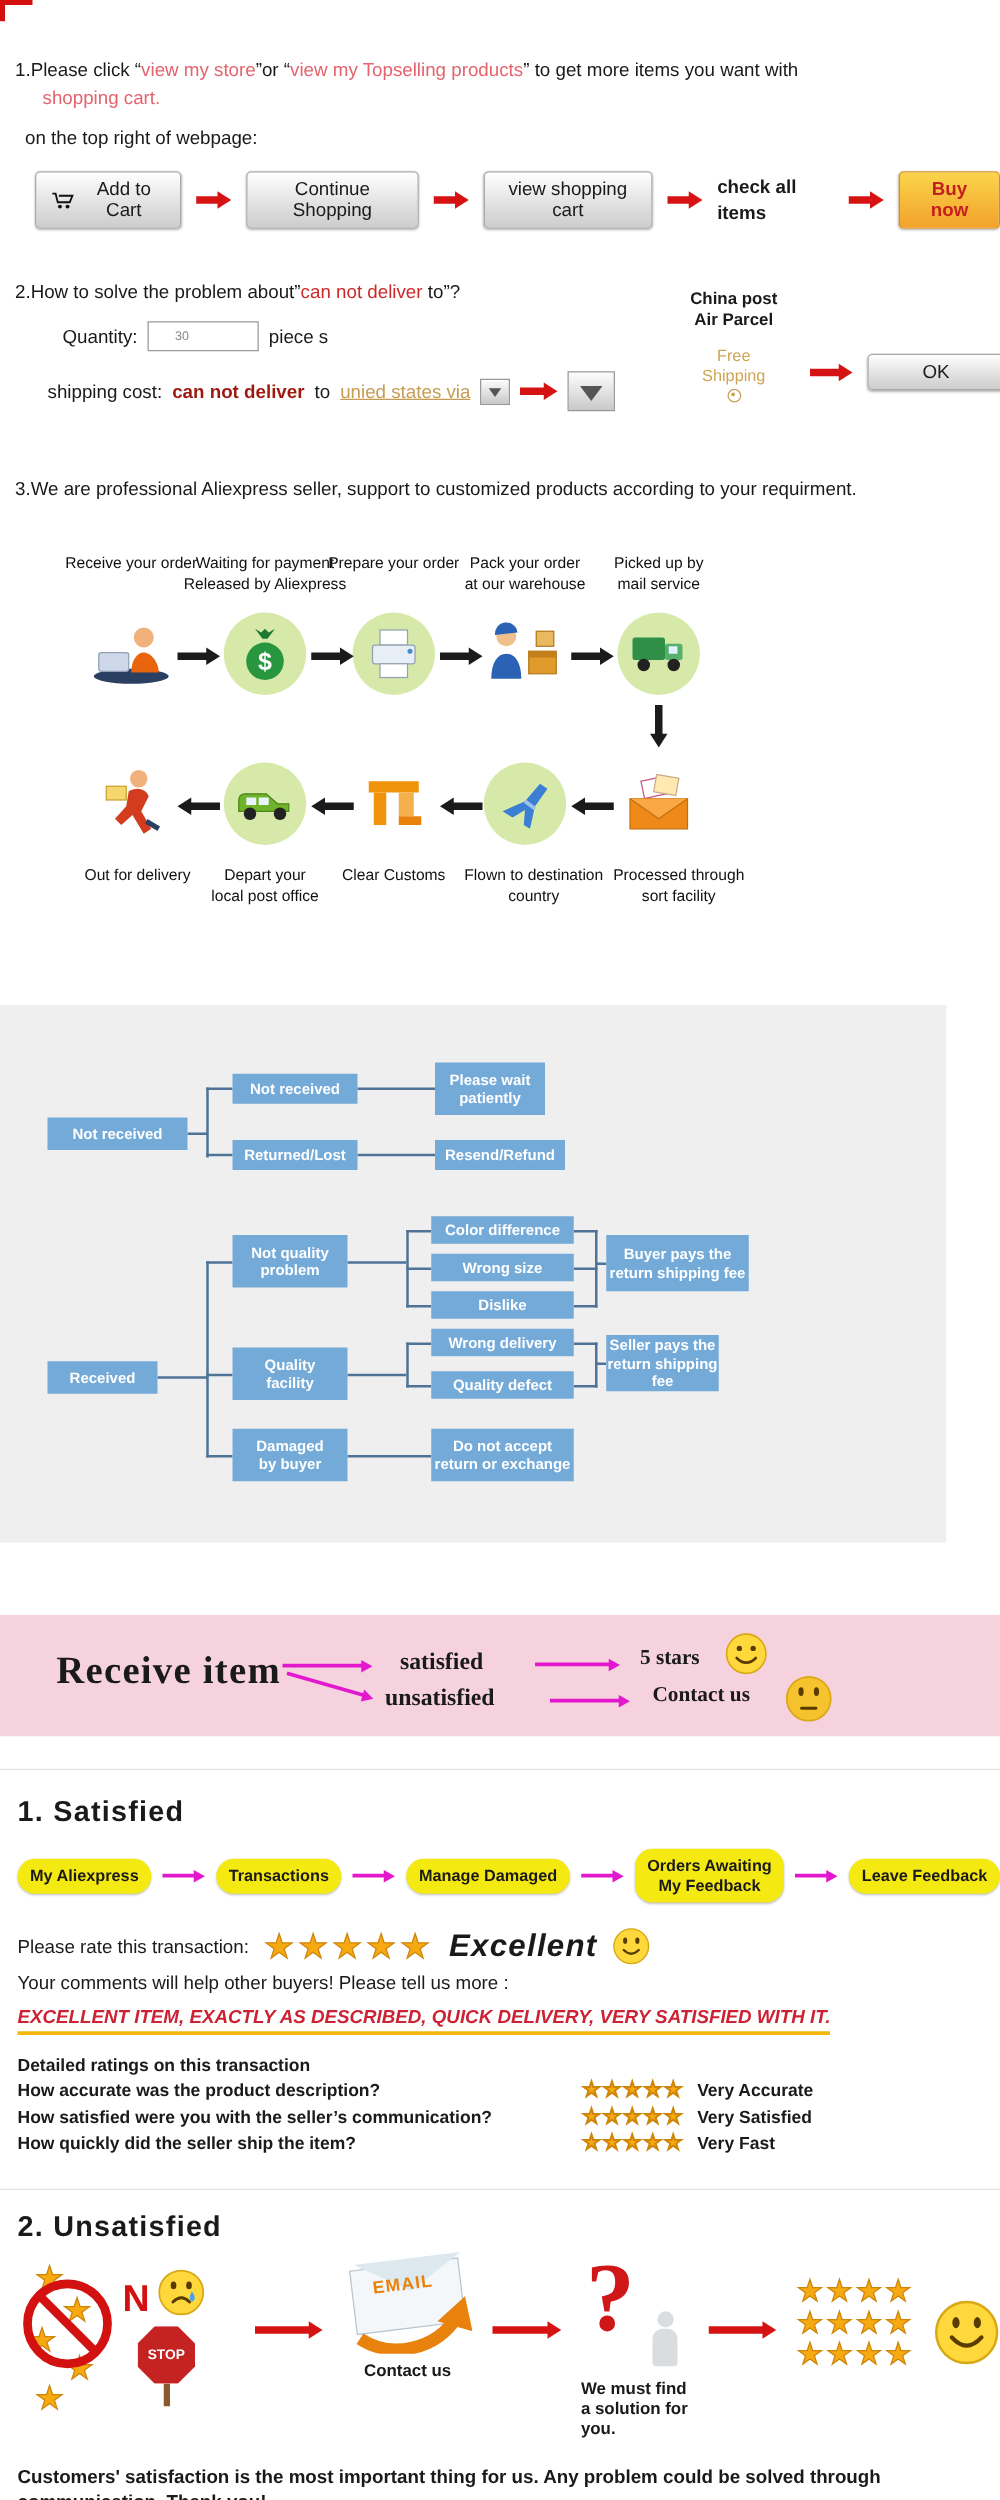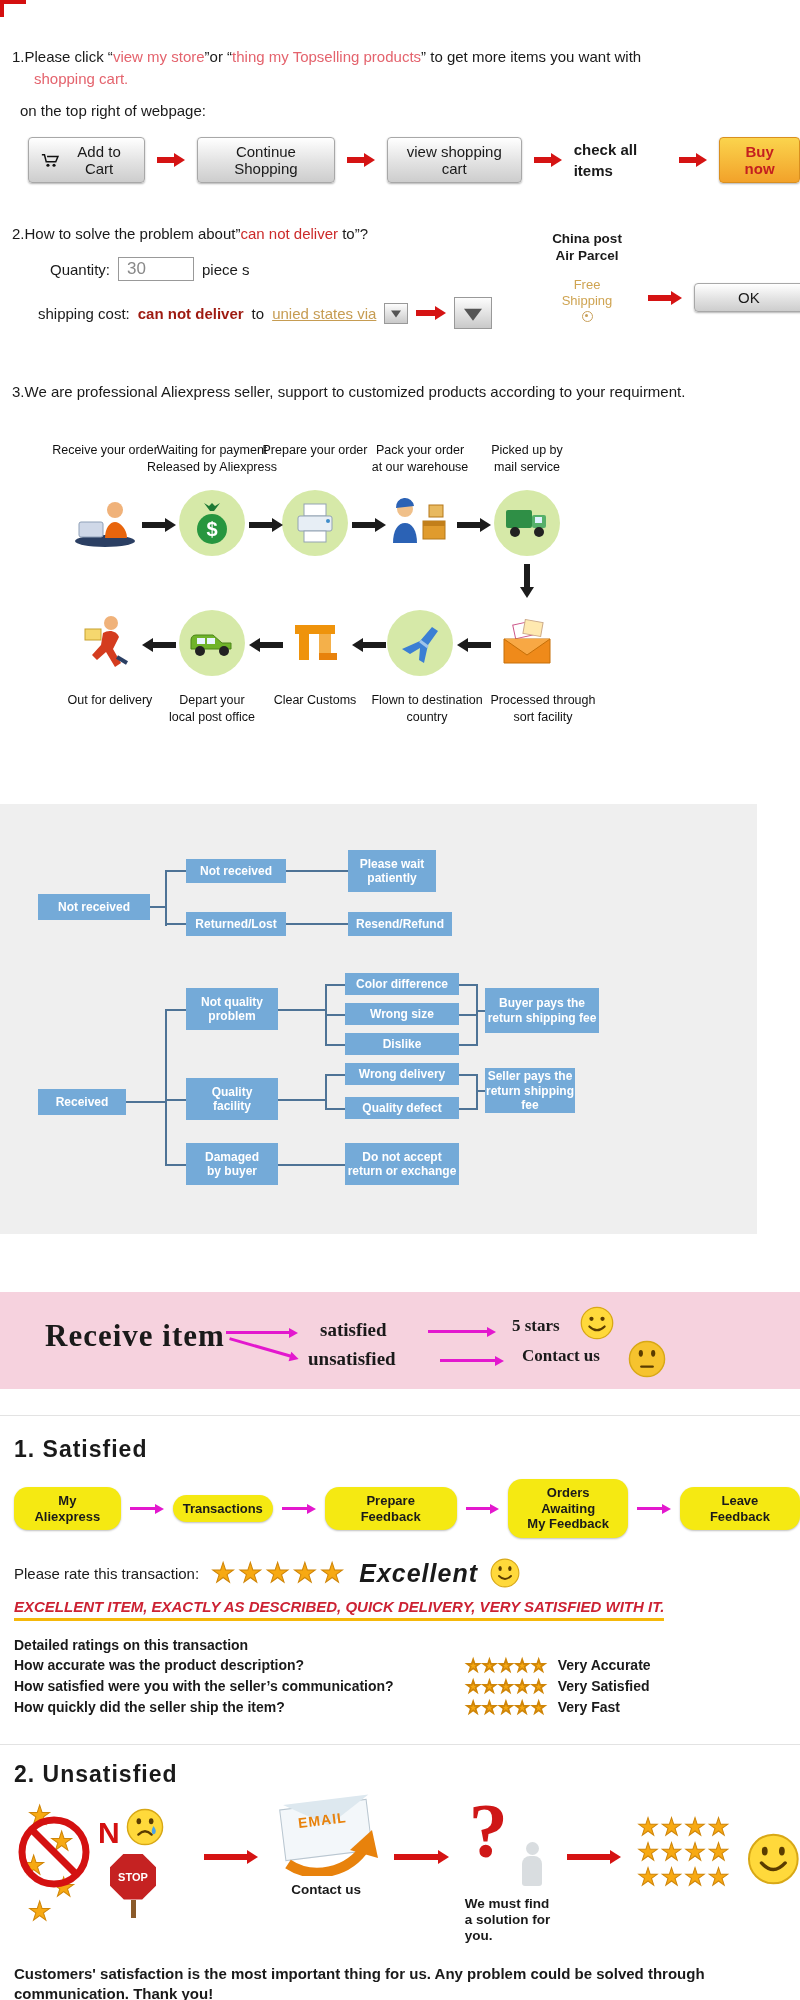--- a/index.html
+++ b/index.html
@@ -34,21 +34,21 @@
   .lnk{color:#e4636d;}
   .intro .l2{margin-left:22px;color:#e4636d;}
   .intro .l3{margin:10px 0 0 8px;}
   .btnrow{margin:16px 0 0 16px;display:flex;align-items:center;gap:12px;}
   .checkall{font-weight:bold;}
   .deliver{position:relative;margin:42px 0 0 12px;height:128px;}
   .dred{color:#cc2a2a;}
   .dmaroon{color:#9e1a10;font-weight:bold;}
   .country{color:#c69c52;text-decoration:underline;}
   .qrow{position:absolute;left:38px;top:32px;display:flex;align-items:center;gap:8px;}
-  .qrow input{width:64px;height:20px;border:1px solid #999;color:#888;font-size:17px;padding-left:8px;font-family:"Liberation Sans",sans-serif;}
+  .qrow input{width:64px;height:20px;border:1px solid #999;color:#888;font-size:10px;padding-left:21px;font-family:"Liberation Sans",sans-serif;}
   .srow{position:absolute;left:26px;top:72px;display:flex;align-items:center;gap:8px;}
   .chinapost{position:absolute;left:520px;top:6px;width:110px;text-align:center;font-weight:bold;font-size:13.5px;line-height:1.25;}
   .freeship{position:absolute;left:528px;top:52px;width:94px;text-align:center;color:#cfa452;font-size:13px;line-height:1.2;}
   .radio{display:inline-block;width:9px;height:9px;border:1px solid #c9a05a;border-radius:50%;position:relative;margin-top:3px;}
   .radio::after{content:"";position:absolute;left:2px;top:2px;width:3px;height:3px;border-radius:50%;background:#c9a05a;}
   .okarrow{position:absolute;left:636px;top:66px;}
   .okbtn{position:absolute;left:682px;top:58px;}
   .note3{margin:30px 0 0 12px;}
   
   .flow{position:relative;margin-top:42px;height:340px;}
@@ -112,21 +112,21 @@
   footer{margin:20px 0 0 14px;}
   .fline{font-weight:bold;max-width:700px;line-height:1.35;}
 </style>
 </head>
 <body>
 
 <div class="crop"></div>
 
 <section class="intro">
   <div>
-    <span>1.Please click “</span><span class="lnk">view my store</span><span>”or “</span><span class="lnk">thing my Topselling products</span><span>” to get more items you want with</span>
+    <span>1.Please click “</span><span class="lnk">view my store</span><span>”or “</span><span class="lnk">view my Topselling products</span><span>” to get more items you want with</span>
   </div>
   <div class="l2">shopping cart.</div>
   <div class="l3">on the top right of webpage:</div>
   <div class="btnrow">
     <button class="gbtn">
       <svg width="22" height="17" viewBox="0 0 22 17">
         <path d="M1 2h3l2 8h11l2.5-6H7" fill="none" stroke="#111" stroke-width="1.7"></path>
         <circle cx="8" cy="14" r="1.8" fill="#111"></circle>
           <circle cx="15" cy="14" r="1.8" fill="#111"></circle>
       </svg>
@@ -383,38 +383,39 @@
 
 <div class="sep"></div>
 
 <section class="sat">
   <div class="h2">1. Satisfied</div>
   <div class="pillrow">
     <span class="pill">My Aliexpress</span>
     <span class="arrow thin" style="--c:#e318ce;width:34px"></span>
     <span class="pill">Transactions</span>
     <span class="arrow thin" style="--c:#e318ce;width:34px"></span>
-    <span class="pill">Prepare Feedback</span>
+    <span class="pill">Manage Damaged</span>
     <span class="arrow thin" style="--c:#e318ce;width:34px"></span>
     <span class="pill">Orders Awaiting
 My Feedback</span>
     <span class="arrow thin" style="--c:#e318ce;width:34px"></span>
     <span class="pill">Leave Feedback</span>
   </div>
   <div class="raterow">
     <span>Please rate this transaction:</span>
     <span class="stars5"><i class="star">★</i><i class="star">★</i><i class="star">★</i><i class="star">★</i><i class="star">★</i></span>
     <span class="excellent">Excellent</span>
     <svg width="30" height="30" viewBox="0 0 40 40">
       <circle cx="20" cy="20" r="18.5" fill="#ffd93b" stroke="#d8a816" stroke-width="1.5"></circle>
         <ellipse cx="13.5" cy="14" rx="2.2" ry="3.4" fill="#5a3c00"></ellipse>
         <ellipse cx="26.5" cy="14" rx="2.2" ry="3.4" fill="#5a3c00"></ellipse>
         <path d="M12 24q8 8 16 0" stroke="#5a3c00" stroke-width="2.5" fill="none" stroke-linecap="round"></path>
     </svg>
   </div>
+  <div class="comments">Your comments will help other buyers! Please tell us more :</div>
   <div class="testimonial">EXCELLENT ITEM, EXACTLY AS DESCRIBED, QUICK DELIVERY, VERY SATISFIED WITH IT.</div>
   <div class="detail">
     <div>Detailed ratings on this transaction</div>
     <div class="drow">
       <span class="q">How accurate was the product description?</span>
       <span class="st"><i class="star">★</i><i class="star">★</i><i class="star">★</i><i class="star">★</i><i class="star">★</i></span>
       <span class="ans">Very Accurate</span>
     </div>
     <div class="drow">
       <span class="q">How satisfied were you with the seller’s communication?</span>

